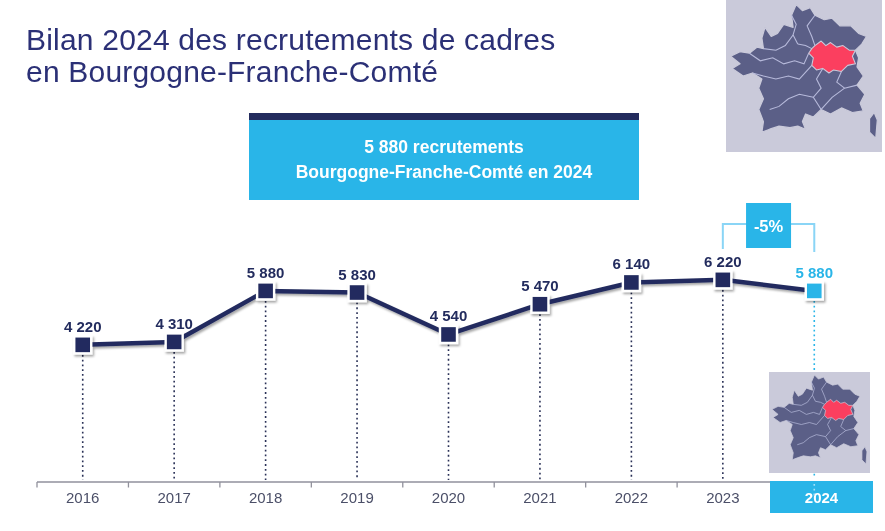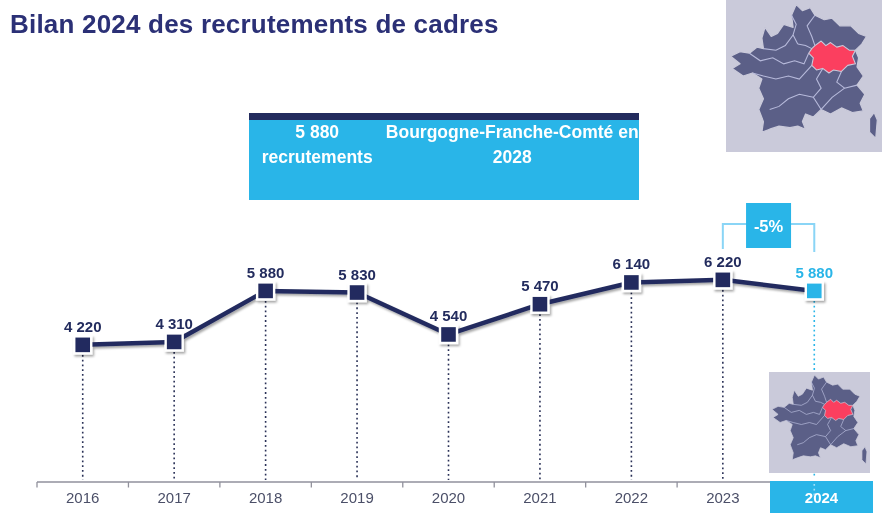--- a/index.html
+++ b/index.html
@@ -1,49 +1,50 @@
 <!DOCTYPE html>
 <html><head>
 <meta charset="utf-8">
 <style>
   html,body{margin:0;padding:0;background:#fff;}
   .stage{
     position:relative;width:885px;height:531px;background:#fff;overflow:hidden;
     font-family:"Liberation Sans",sans-serif;
   }
   .title{
-    position:absolute;left:10px;top:8px;margin:0;
-    font-size:26px;line-height:32px;font-weight:bold;letter-spacing:.2px;
+    position:absolute;left:10px;top:8px;margin:16px;
+    font-size:30px;line-height:32px;font-weight:normal;letter-spacing:.2px;
     color:var(--title-navy);
   }
   .banner{position:absolute;left:249px;top:113px;width:390px;}
   .banner-bar{height:7px;background:var(--navy);}
   .banner-body{
     height:80px;background:var(--cyan);color:#fff;font-weight:bold;
     font-size:17.5px;line-height:25px;text-align:center;
-    display:flex;flex-direction:row;justify-content:center;
+    display:flex;flex-direction:column;justify-content:center;
   }
   .chart{position:absolute;left:0;top:0;width:885px;height:531px;}
   #chart text{font-family:"Liberation Sans",sans-serif;}
   #chart .lbl-val{font-weight:bold;font-size:15px;text-anchor:middle;}
   #chart .lbl-year{font-weight:normal;font-size:15px;text-anchor:middle;}
   #chart .lbl-badge{font-weight:bold;font-size:16.5px;text-anchor:middle;}
   #chart .lbl-box{font-weight:bold;font-size:15px;text-anchor:middle;}
   .map{position:absolute;}
   .map-top{left:726px;top:0;width:156px;height:152px;}
   .map-bottom{left:769px;top:372px;width:101px;height:101px;}
   .map svg{display:block;width:100%;height:100%;}
 </style>
 </head>
 <body>
 
 <div class="stage" style="--title-navy: #2b3076; --navy: #232c5e; --cyan: #29b5e8;">
 
   <h1 class="title">
     <span>Bilan 2024 des recrutements de cadres</span><br>
+    <span>en Bourgogne-Franche-Comté</span>
   </h1>
 
   <div class="map map-top">
   <svg viewBox="0 0 100 100" preserveAspectRatio="none">
     <rect x="0" y="0" width="100" height="100" class="m-bg" fill="#cacada"></rect>
     <path class="m-fr" d="M45,3 L49,7 L54,5 L57,10 L63,13 L68,12 L73,17 L80,17 L85,22 L90,24 L87,29 L83,33
          L85,38 L84,44 L88,50 L84,56 L89,62 L86,68 L88,73 L81,74 L74,71 L67,75 L61,72
          L56,77 L51,75 L49,80 L51,85 L46,83 L41,84 L34,83 L28,85 L23,87 L24,80 L21,72
          L24,65 L21,58 L23,52 L17,48 L11,50 L4,45 L9,42 L3,37 L9,34 L15,35 L20,31 L24,32
          L23,25 L25,18 L29,24 L33,22 L37,16 L43,18 L42,10 Z" fill="#5b5f87" stroke="#cacada" stroke-width="0.8" stroke-linejoin="round"></path>
@@ -62,21 +63,21 @@
     </g>
     <path class="m-hl" d="M55,32 L57,30 L61,27 L64,30 L67,28 L71,31 L75,30 L79,33 L83,33 L81,37 L83,42
          L78,43 L74,47 L69,46 L66,48 L62,45 L58,46 L55,43 L56,38 L53,35 Z" fill="#fb3f5f" stroke="#cacada" stroke-width="0.7" stroke-linejoin="round"></path>
   </svg>
 </div>
 
   <div class="banner">
     <div class="banner-bar"></div>
     <div class="banner-body">
       <div>5 880 recrutements</div>
-      <div>Bourgogne-Franche-Comté en 2028</div>
+      <div>Bourgogne-Franche-Comté en 2024</div>
     </div>
   </div>
 
   <svg id="chart" class="chart" viewBox="0 0 885 531">
       <defs>
         <filter id="sh" x="-30%" y="-30%" width="160%" height="160%">
           <feDropShadow dx="1.5" dy="2" stdDeviation="1.2" flood-color="#000" flood-opacity="0.35"></feDropShadow>
         </filter>
       </defs>
       <line x1="82.72222222222223" y1="354.85" x2="82.72222222222223" y2="480" stroke="#2a3157" stroke-width="1.6" stroke-dasharray="1.8 3"></line>

